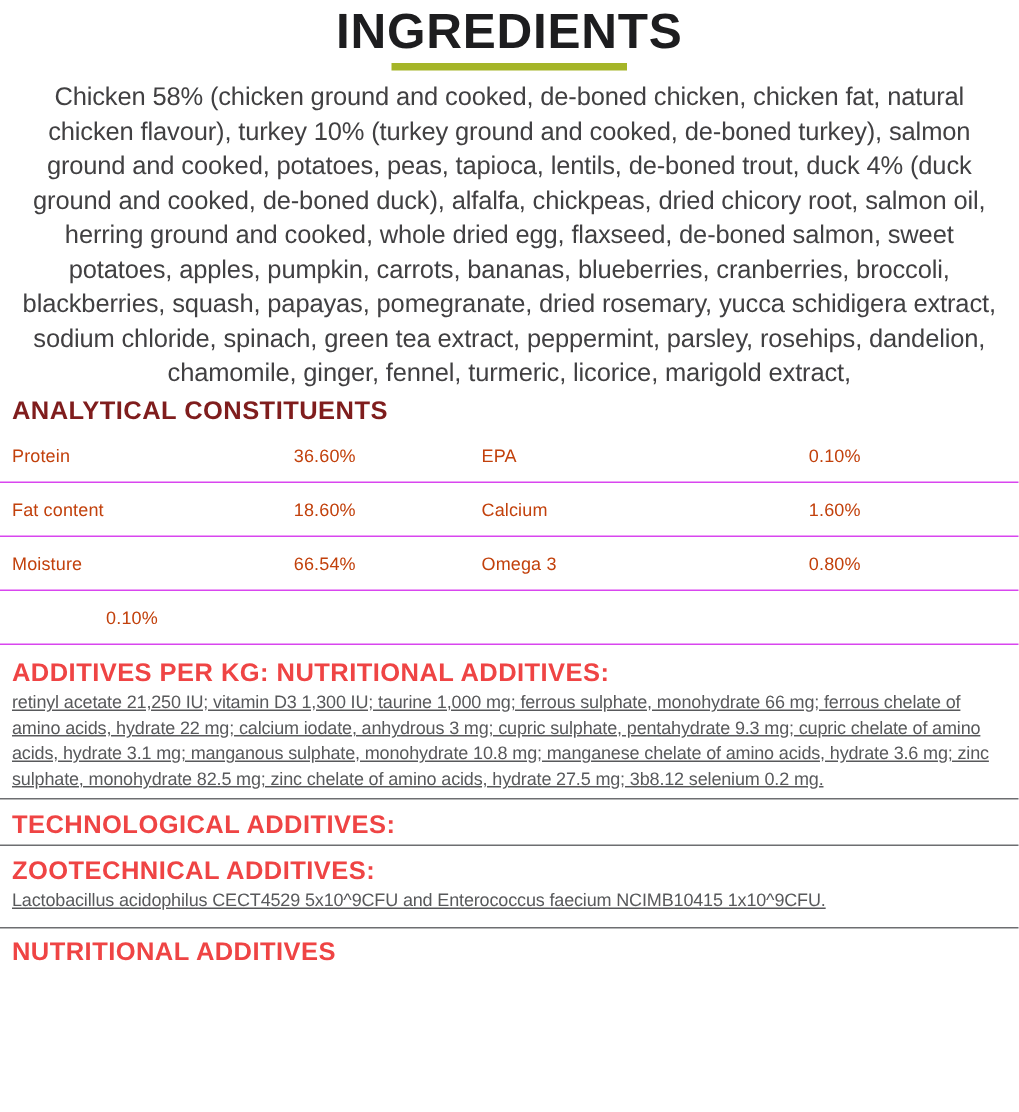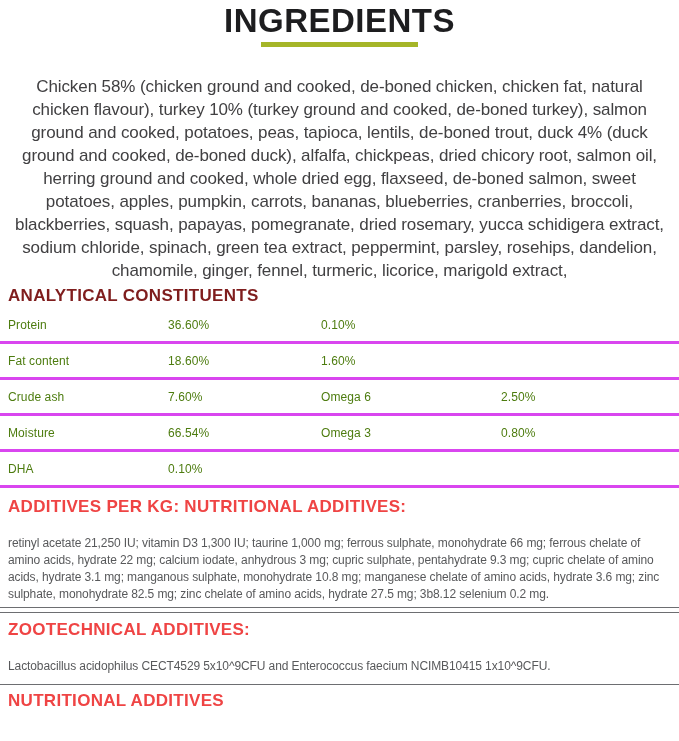--- a/index.html
+++ b/index.html
@@ -13,53 +13,54 @@
   h1.title {
     margin: 0; padding-top: 1px;
     font-size: 33px; line-height: 39px; font-weight: bold;
     letter-spacing: 0.5px; text-align: center; color: #1d1d1f;
   }
   .green-bar {
     width: 157px; height: 5px; margin: 2px auto 0;
     background: #a5b528;
   }
   p.ingredients {
-    margin: 28px 14px 0;
+    margin: 6px 14px 0;
     font-size: 17px; line-height: 23px; color: #414042;
     text-align: center; letter-spacing: -0.1px;
   }
 
   h2.sec {
     margin: 5px 0 0 8px;
     font-size: 17px; line-height: 18px; font-weight: bold;
     letter-spacing: 0.3px; color: #7f1d1d;
   }
 
   .atable { margin-top: 3px; }
   .arow {
     box-sizing: border-box;
     display: grid;
     grid-template-columns: 160px 97px 56px 180px 1fr;
     align-items: center;
     height: 36px;
     padding: 0 67px 0 8px;
-    border-bottom: 3px solid #d946ef;
-    font-size: 12px; color: #4d7c0f; letter-spacing: 0.1px;
+    border-bottom: 1px solid #d946ef;
+    font-size: 12px; color: #c2410c; letter-spacing: 0.1px;
   }
-  .arow .val { text-align: left; }
+  .arow .val { text-align: center; }
 
   h2.sub {
     margin: 10px 0 0 8px;
     font-size: 17px; line-height: 18px; font-weight: bold;
     letter-spacing: 0.3px; color: #ef4444;
   }
   p.small {
-    margin: 19px 8px 0 8px;
+    margin: 2px 8px 0 8px;
     font-size: 12px; line-height: 17px; color: #58595b;
     letter-spacing: -0.1px;
+    text-decoration: underline;
   }
   hr.div {
     border: none; border-top: 1px solid #6d6e71;
     margin: 0;
   }
   hr.d1 { margin-top: 4px; }
   hr.d2 { margin-top: 4px; }
   hr.d3 { margin-top: 9px; }
   h2.m8 { margin-top: 8px; }
   h2.m6 { margin-top: 7px; }
@@ -74,59 +75,54 @@
 
   <p class="ingredients">Chicken 58% (chicken ground and cooked, de-boned chicken, chicken fat,  natural chicken flavour), turkey 10% (turkey ground and cooked, de-boned turkey), salmon ground and cooked, potatoes, peas, tapioca, lentils, de-boned trout, duck 4% (duck ground and cooked, de-boned duck), alfalfa, chickpeas, dried chicory root, salmon oil, herring ground and cooked, whole dried egg, flaxseed, de-boned salmon, sweet potatoes, apples, pumpkin, carrots, bananas, blueberries, cranberries, broccoli, blackberries, squash, papayas, pomegranate, dried rosemary, yucca schidigera extract, sodium chloride, spinach, green tea extract, peppermint, parsley, rosehips, dandelion, chamomile, ginger, fennel, turmeric, licorice, marigold extract,</p>
 
   <h2 class="sec">ANALYTICAL CONSTITUENTS</h2>
 
   <div class="atable">
     <div class="arow">
       <span class="lbl">Protein</span>
       <span class="val">36.60%</span>
       <span></span>
+      <span class="lbl">EPA</span>
       <span class="val">0.10%</span>
     </div>
     <div class="arow">
       <span class="lbl">Fat content</span>
       <span class="val">18.60%</span>
       <span></span>
+      <span class="lbl">Calcium</span>
       <span class="val">1.60%</span>
-    </div>
-    <div class="arow">
-      <span class="lbl">Crude ash</span>
-      <span class="val">7.60%</span>
-      <span></span>
-      <span class="lbl">Omega 6</span>
-      <span class="val">2.50%</span>
     </div>
     <div class="arow">
       <span class="lbl">Moisture</span>
       <span class="val">66.54%</span>
       <span></span>
       <span class="lbl">Omega 3</span>
       <span class="val">0.80%</span>
     </div>
     <div class="arow">
-      <span class="lbl">DHA</span>
       <span class="val">0.10%</span>
       <span></span>
       <span class="lbl"></span>
       <span class="val"></span>
     </div>
   </div>
 
   <section>
     <h2 class="sub">ADDITIVES PER KG: NUTRITIONAL ADDITIVES:</h2>
     <p class="small">retinyl acetate 21,250 IU; vitamin D3 1,300 IU; taurine 1,000 mg; ferrous sulphate, monohydrate 66 mg; ferrous chelate of amino acids, hydrate 22 mg; calcium iodate, anhydrous 3 mg; cupric sulphate, pentahydrate 9.3 mg; cupric chelate of amino acids, hydrate 3.1 mg; manganous sulphate, monohydrate 10.8 mg; manganese chelate of amino acids, hydrate 3.6 mg; zinc sulphate, monohydrate 82.5 mg; zinc chelate of amino acids, hydrate 27.5 mg; 3b8.12 selenium 0.2 mg.</p>
   </section>
 
   <hr class="div d1">
 
   <section>
+    <h2 class="sub m8">TECHNOLOGICAL ADDITIVES:</h2>
   </section>
 
   <hr class="div d2">
 
   <section>
     <h2 class="sub m8">ZOOTECHNICAL ADDITIVES:</h2>
     <p class="small">Lactobacillus acidophilus CECT4529 5x10^9CFU and Enterococcus faecium NCIMB10415 1x10^9CFU.</p>
   </section>
 
   <hr class="div d3">

